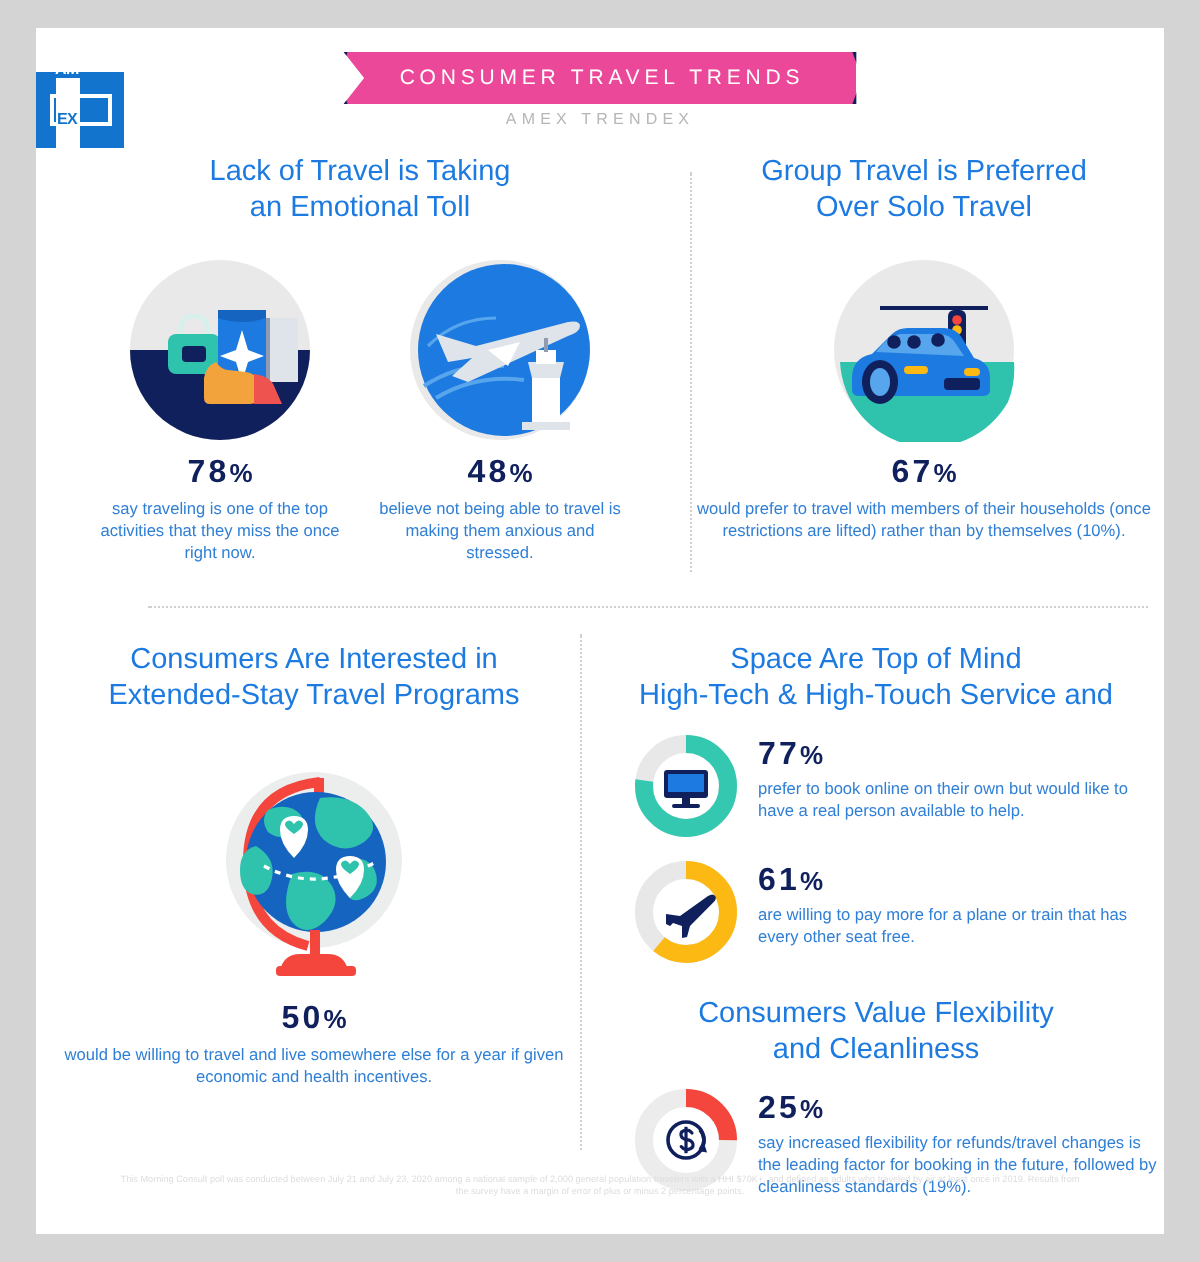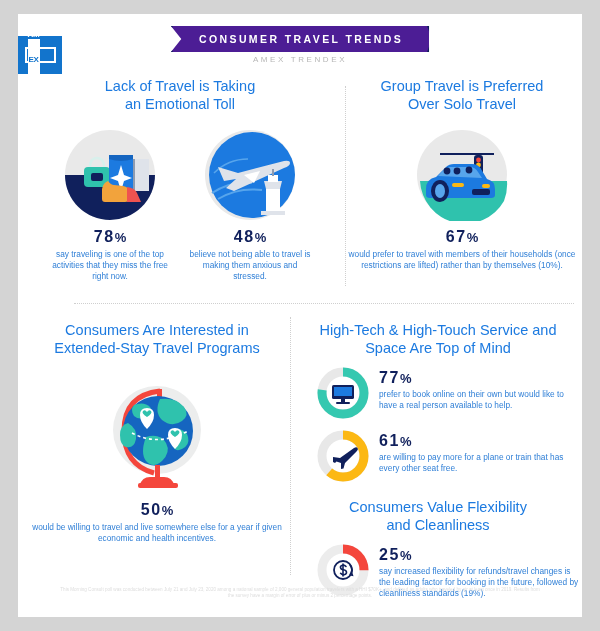--- a/index.html
+++ b/index.html
@@ -41,24 +41,24 @@
   .amex-inner span:nth-child(2){
     background:#ffffff;color:#1274cc;padding:16px 1px;
   }
   
   .ribbon-wrap{
     position:absolute;top:12px;left:0;width:564px;
     display:flex;justify-content:center;
   }
   .ribbon{
     position:relative;
-    background:#4c1d95;
+    background:#ec4899;
     color:#ffffff;
     font-size:10.5px;
-    font-weight:bold;
+    font-weight:normal;
     letter-spacing:2.4px;
     padding:7px 26px 7px 28px;
     clip-path:polygon(0 0,100% 0,100% 100%,0 100%,4% 50%);
   }
   .ribbon::before,.ribbon::after{
     content:"";position:absolute;top:0;width:12px;height:100%;
     background:#10205c;
   }
   .ribbon::before{left:-10px;clip-path:polygon(0 0,100% 0,60% 50%,100% 100%,0 100%);}
   .ribbon::after{right:-10px;clip-path:polygon(0 0,100% 0,100% 100%,0 100%,40% 50%);}
@@ -169,21 +169,21 @@
           <path d="M26 38 q0-9 7-9 q7 0 7 9" fill="none" stroke="#d8f0ec" stroke-width="2.5"></path>
           <path d="M45 26 h24 v42 h-24z" fill="#1c7ae0"></path>
           <path d="M45 26 h24 v4 q-12 4 -24 0z" fill="#1565c0"></path>
           <path d="M57 36 l3 10 8 3 -8 3 -3 10 -3 -10 -8 -3 8 -3z" fill="#ffffff"></path>
           <path d="M44 52 q-5 2 -6 8 l0 10 q0 3 3 3 h20 q4 0 4 -4 l0 -6 q0-5 -6-6 l-9 -1 q-3 0 -6 -4z" fill="#f2a33c"></path>
           <path d="M63 58 q8 1 10 6 l4 9 -14 0z" fill="#ef5350"></path>
         </svg>
         <div class="pct">
           <span>78</span><span class="sym">%</span>
         </div>
-        <div class="caption">say traveling is one of the top activities that they miss the free right now.</div>
+        <div class="caption">say traveling is one of the top activities that they miss the once right now.</div>
       </div>
 
       <div class="stat">
         <svg class="circ" width="92" height="92" viewBox="0 0 92 92">
           <circle cx="46" cy="46" r="45" fill="#e9e9e9"></circle>
           <circle cx="48" cy="46" r="43" fill="#1c7ae0"></circle>
           <path d="M8 64 q18 -12 40 -10" fill="none" stroke="#57a5ec" stroke-width="2"></path>
           <path d="M14 70 q20 -12 44 -9" fill="none" stroke="#57a5ec" stroke-width="2"></path>
           <path d="M10 44 q14 -14 34 -14" fill="none" stroke="#57a5ec" stroke-width="1.6"></path>
           <path d="M14 38 L34 44 L80 32 q6 -1 6 2 q0 3 -6 5 L30 62 L22 59 L32 50 L20 52z" fill="#dfe3ea"></path>
@@ -262,22 +262,22 @@
       </svg>
       <div class="pct" style="margin-top:8px;">
         <span>50</span><span class="sym">%</span>
       </div>
       <div class="caption" style="margin-top:3px;">would be willing to travel and live somewhere else for a year if given economic and health incentives.</div>
     </div>
   </div>
 
   <div class="q" id="q4">
     <div class="sec-title">
+      <div>Space Are Top of Mind</div>
       <div>High-Tech &amp; High-Touch Service and</div>
-      <div>Space Are Top of Mind</div>
     </div>
 
     <div class="row-stat">
       <svg width="54" height="54" viewBox="0 0 54 54">
         <circle cx="27" cy="27" r="21" fill="none" stroke="#e8e8e8" stroke-width="9"></circle>
         <circle cx="27" cy="27" r="21" fill="none" stroke="#35c8b0" stroke-width="9" stroke-dasharray="101.6 30.3" transform="rotate(-90 27 27)"></circle>
         <g>
           <rect x="16" y="19" width="22" height="14" rx="1.6" fill="#10205c"></rect>
           <rect x="18" y="21" width="18" height="9" fill="#1c7ae0"></rect>
           <rect x="25" y="33" width="4" height="3" fill="#10205c"></rect>

